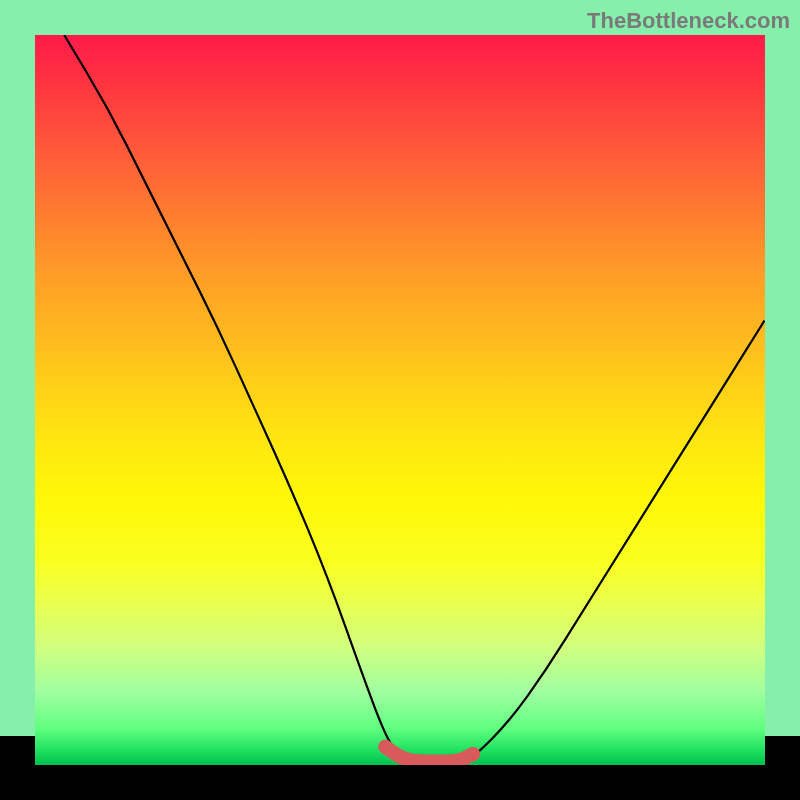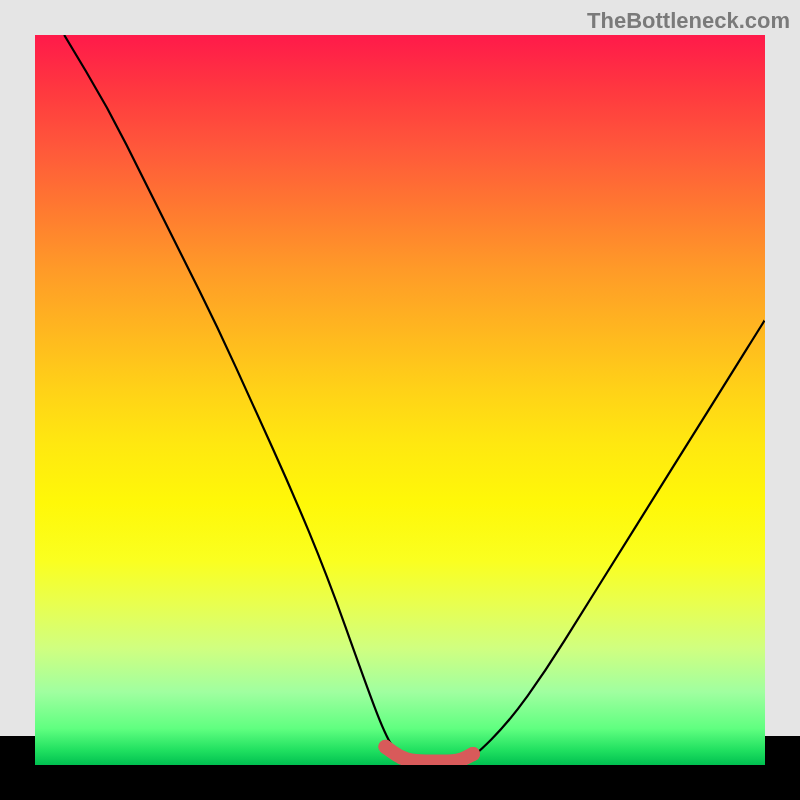--- a/index.html
+++ b/index.html
@@ -1,17 +1,17 @@
 <!DOCTYPE html>
 <html><head>
 <meta charset="utf-8">
 <style>
   * { margin: 0; padding: 0; box-sizing: border-box; }
   body { width: 800px; height: 800px; overflow: hidden; background: #000; position: relative; }
-  .container { width: 800px; height: 736px; position: relative; background: #e5e5e5; }
+  .container { width: 800px; height: 736px; position: relative; background: #86efac; }
   .plot-area {
     position: absolute;
     left: 35px;
     top: 35px;
     width: 730px;
     height: 730px;
     background: linear-gradient(to bottom,
       #ff1a4a 0%,
       #ff3a3f 8%,
       #ff5a3a 16%,

